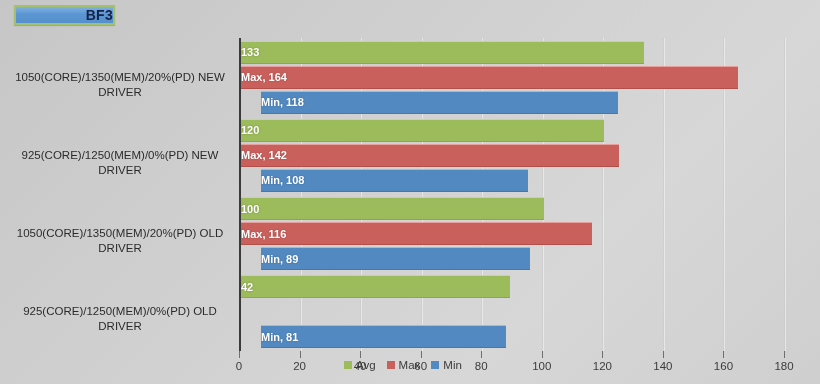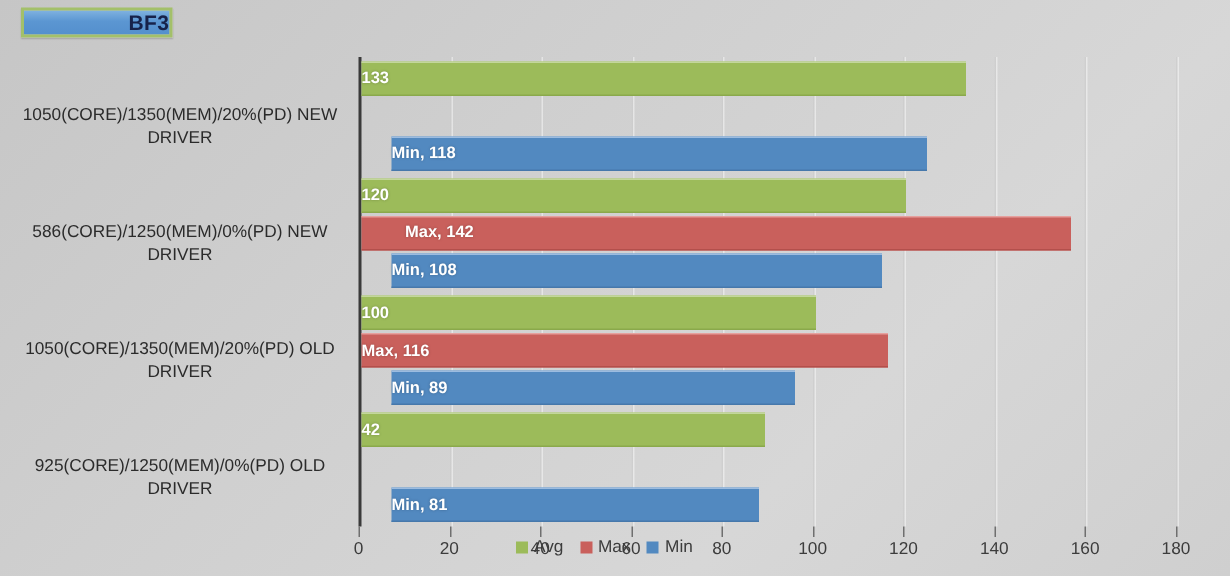--- a/index.html
+++ b/index.html
@@ -180,39 +180,44 @@
         <div class="gridline" style="left: 545px;"></div>
       </div>
     <div id="axis-line"></div>
     <div id="bars">
         <div class="group" style="top: 0px;">
           <div class="bar-row" style="top: 2.625px; width: 545px;">
             <div class="bar avg" style="width: 402.694px;">
               <span class="val">133</span>
             </div>
           </div>
+          <div class="bar-row" style="top: 27.625px; width: 545px;">
+            <div class="bar max" style="width: 496.556px;">
+              <span class="val">Max, 164</span>
+            </div>
+          </div>
           <div class="bar-row" style="top: 52.625px; width: 545px;">
             <div class="bar min" style="width: 357.278px;">
               <span class="val">Min, 118</span>
             </div>
           </div>
         </div>
         <div class="group" style="top: 78.25px;">
           <div class="bar-row" style="top: 2.625px; width: 545px;">
             <div class="bar avg" style="width: 363.333px;">
               <span class="val">120</span>
             </div>
           </div>
           <div class="bar-row" style="top: 27.625px; width: 545px;">
-            <div class="bar max" style="width: 473px; padding-left: 29px;">
+            <div class="bar max" style="width: 378px;">
               <span class="val">Max, 142</span>
             </div>
           </div>
           <div class="bar-row" style="top: 52.625px; width: 545px;">
-            <div class="bar min" style="width: 327px;">
+            <div class="bar min" style="width: 267px;">
               <span class="val">Min, 108</span>
             </div>
           </div>
         </div>
         <div class="group" style="top: 156.5px;">
           <div class="bar-row" style="top: 2.625px; width: 545px;">
             <div class="bar avg" style="width: 302.778px;">
               <span class="val">100</span>
             </div>
           </div>
@@ -237,21 +242,21 @@
             <div class="bar min" style="width: 245.25px;">
               <span class="val">Min, 81</span>
             </div>
           </div>
         </div>
       </div>
   </div>
 
   <div id="cat-labels">
       <div class="cat-label" style="top: 69.625px; left: 4px;">1050(CORE)/1350(MEM)/20%(PD) NEW DRIVER</div>
-      <div class="cat-label" style="top: 147.875px; left: 4px;">586(CORE)/1250(MEM)/0%(PD) NEW DRIVER</div>
+      <div class="cat-label" style="top: 147.875px; left: 4px;">925(CORE)/1250(MEM)/0%(PD) NEW DRIVER</div>
       <div class="cat-label" style="top: 226.125px; left: 4px;">1050(CORE)/1350(MEM)/20%(PD) OLD DRIVER</div>
       <div class="cat-label" style="top: 304.375px; left: 4px;">925(CORE)/1250(MEM)/0%(PD) OLD DRIVER</div>
     </div>
 
   <div id="xaxis">
       <div class="tick" style="left: 0px;"></div>
       <div class="tick-label" style="left: 0px;">0</div>
       <div class="tick" style="left: 60.5556px;"></div>
       <div class="tick-label" style="left: 60.5556px;">20</div>
       <div class="tick" style="left: 121.111px;"></div>

